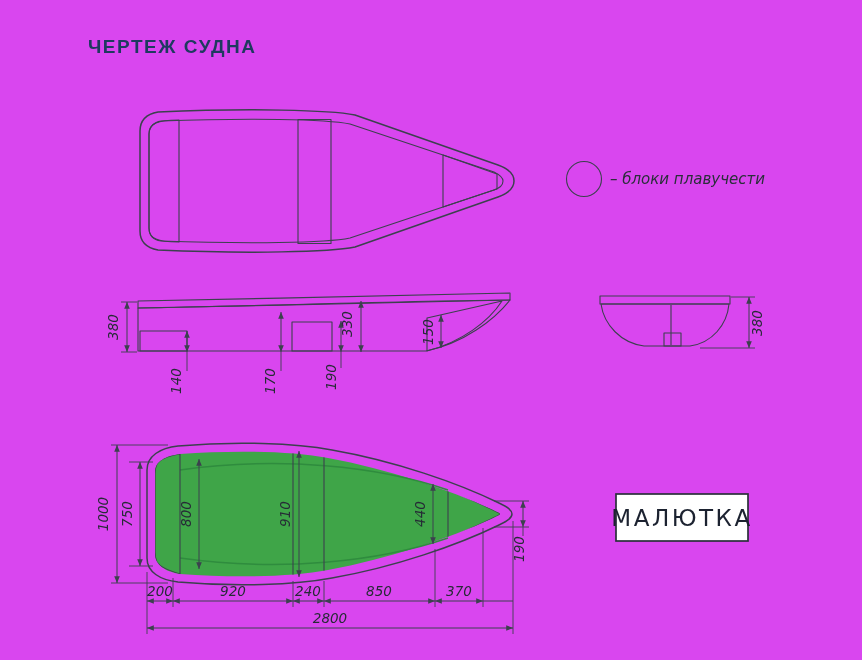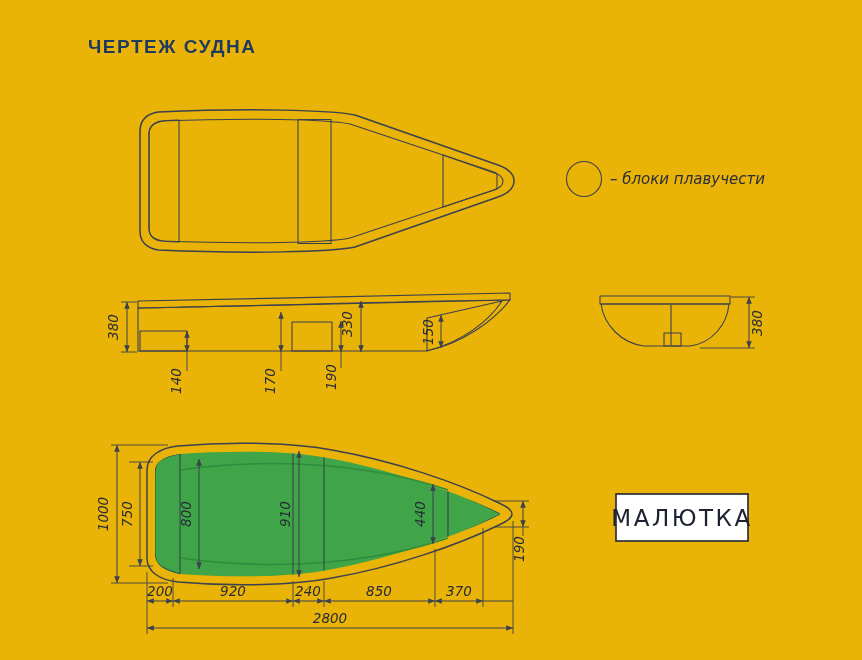--- a/index.html
+++ b/index.html
@@ -1,16 +1,16 @@
 <!DOCTYPE html>
 <html><head>
 <meta charset="utf-8">
 <style>
   html,body{margin:0;padding:0;background:#fff;}
-  .stage{position:relative;width:862px;height:660px;background:#eab308;overflow:hidden;
+  .stage{position:relative;width:862px;height:660px;background:#d946ef;overflow:hidden;
          font-family:"Liberation Sans",sans-serif;}
   .stage h1{position:absolute;left:88px;top:36px;margin:0;
             font-family:"Liberation Sans",sans-serif;font-size:19px;font-weight:600;
             letter-spacing:1.5px;color:#1e3a5f;}
   svg{position:absolute;left:0;top:0;}
   .ln{stroke:#3c414e;stroke-width:1.5;fill:none;stroke-linejoin:round;}
   .ln2{stroke:#3c414e;stroke-width:1.1;fill:none;stroke-linejoin:round;}
   .dim{stroke:#3c414e;stroke-width:1;fill:none;}
   .ext{stroke:#3c414e;stroke-width:0.9;fill:none;}
   text.d{font-family:"DejaVu Sans",sans-serif;font-style:italic;font-size:13.5px;

